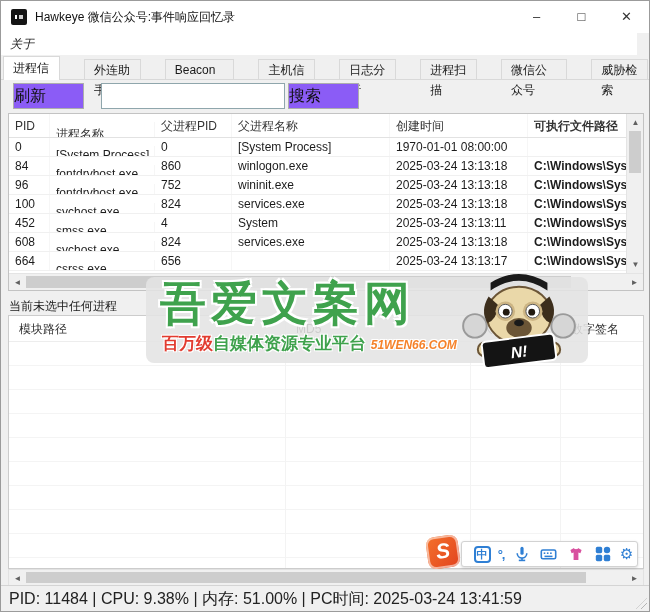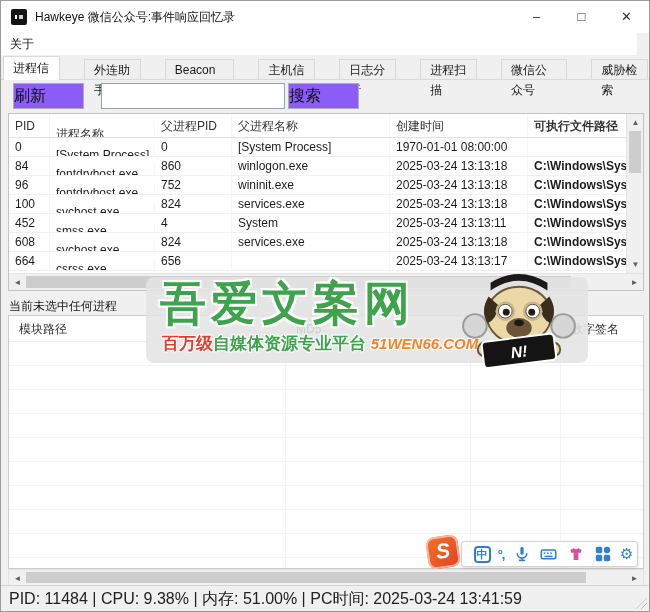--- a/index.html
+++ b/index.html
@@ -8,21 +8,21 @@
 
   
   .titlebar { position:absolute; left:0; top:0; right:0; height:32px; background:#fff; }
   .app-icon { position:absolute; left:10px; top:8px; width:16px; height:16px; background:#141414; border-radius:2px; }
   .app-icon::after { content:""; position:absolute; left:4px; top:6px; width:8px; height:4px; background:linear-gradient(90deg,#fff 0 2px,#141414 2px 4px,#cfcfcf 4px 8px); }
   .title-text { position:absolute; left:34px; top:0; height:32px; line-height:32px; font-size:12px; color:#111; }
   .win-controls { position:absolute; right:0; top:0; height:32px; display:flex; }
   .win-btn { width:45px; height:32px; text-align:center; line-height:32px; font-size:13px; color:#333; }
 
   
-  .menubar { position:absolute; left:0; top:32px; right:12px; height:22px; background:#fff; }
+  .menubar { position:absolute; left:0; top:32px; right:12px; height:22px; background:#fff;font-style:italic; }
   .menu-item { display:inline-block; padding:0 9px; height:22px; line-height:22px; font-size:12px; color:#1a1a1a; }
 
   
   .tabstrip { position:absolute; left:0; top:54px; right:0; height:25px; background:#f0f0f0; border-bottom:1px solid #d9d9d9; display:flex; align-items:flex-end; padding-left:2px;gap:23px; }
   .tab { border:1px solid #d9d9d9; border-bottom:none; background:#efefef; height:20px; line-height:20px; padding:0 9px; font-size:12px; color:#1a1a1a; margin-right:1px; }
   .tab.active { background:#fff; height:24px; line-height:23px; margin-bottom:-1px; }
 
   
   .btn { position:absolute; background:#8b5cf6; border:1px solid #adadad; font-size:16px; color:#111; text-align:left; }
   .btn-refresh { left:12px; top:82px; width:71px; height:26px; line-height:24px; }
@@ -64,21 +64,21 @@
   .status-text { position:absolute; left:8px; top:0; height:26px; line-height:26px; font-size:16px; color:#222; }
   .resize-grip { position:absolute; right:2px; bottom:2px; width:11px; height:11px;
     background:repeating-linear-gradient(135deg, transparent 0 3px, #b5b5b5 3px 4px); clip-path:polygon(100% 0,100% 100%,0 100%); }
 
   
   .watermark { position:absolute; left:145px; top:276px; width:442px; height:86px; background:rgba(228,228,228,0.87); border-radius:8px; z-index:50; }
   .wm-title { position:absolute; left:14px; top:-4px; font-size:46px; font-weight:bold; letter-spacing:5px; color:#3fa24d;
     text-shadow:-2px -2px 0 #fff,2px -2px 0 #fff,-2px 2px 0 #fff,2px 2px 0 #fff; }
   .wm-sub { position:absolute; left:16px; top:55px; font-size:17px; font-weight:bold; white-space:nowrap;
     text-shadow:-1px -1px 0 #fff,1px -1px 0 #fff,-1px 1px 0 #fff,1px 1px 0 #fff; }
-  .wm-red{color:#e23c30;} .wm-green{color:#3fa24d;} .wm-site{color:#f5822a; font-style:italic; font-size:15px;}
+  .wm-red{color:#e23c30;} .wm-green{color:#3fa24d;} .wm-site{color:#f5822a; font-style:italic; font-size:12px;}
   .wm-dog { position:absolute; right:-6px; top:-6px; }
 
   
   .ime-bar { position:absolute; left:460px; top:540px; width:177px; height:26px; background:#fff; border:1px solid #d2d2d2; border-radius:3px;
     box-shadow:0 1px 3px rgba(0,0,0,0.15); display:flex; align-items:center; justify-content:space-around; padding-left:8px; z-index:60; }
   .sogou-badge { position:absolute; left:426px; top:535px; width:32px; height:32px; background:linear-gradient(135deg,#f4722c,#e2431f);
     border-radius:8px; transform:rotate(-8deg); z-index:61; color:#fff; font-weight:bold; font-style:italic; font-size:21px; text-align:center; line-height:30px;
     box-shadow:inset 0 0 0 2px rgba(255,255,255,0.55); }
   .ime-icon { display:inline-flex; align-items:center; justify-content:center; width:20px; height:20px; }
   .ime-zh { border:2px solid #2f7fd4; border-radius:4px; width:17px; height:17px; line-height:13px; font-size:11px; font-weight:bold; color:#2f7fd4; text-align:center; }

